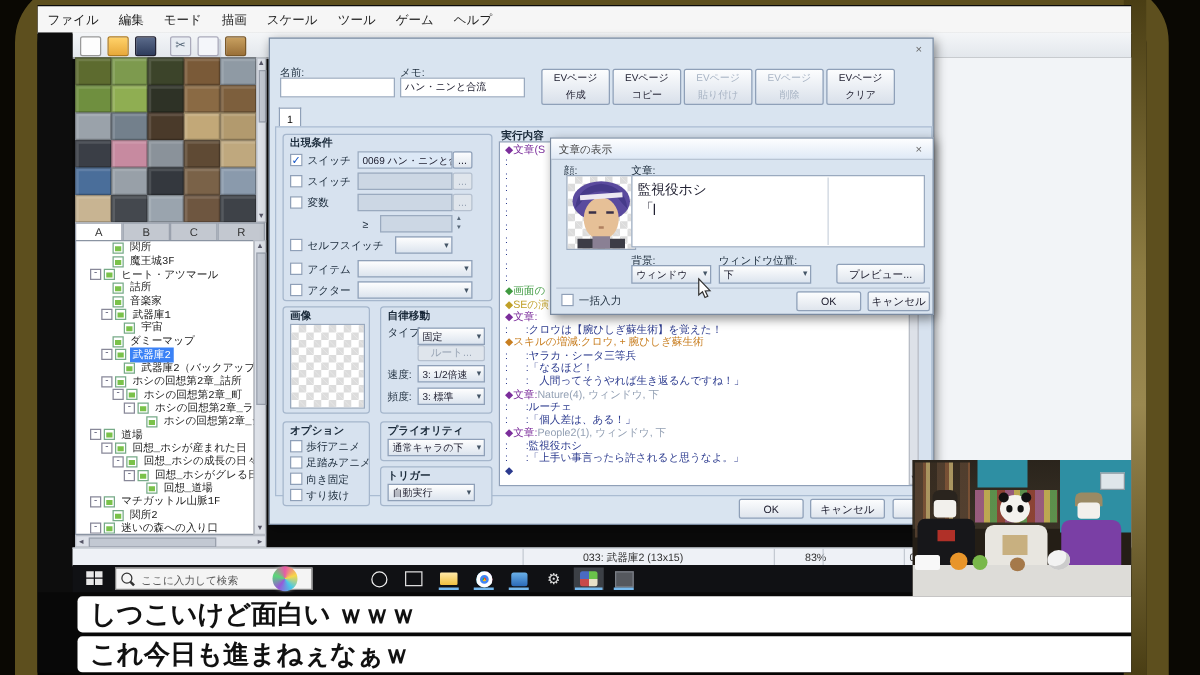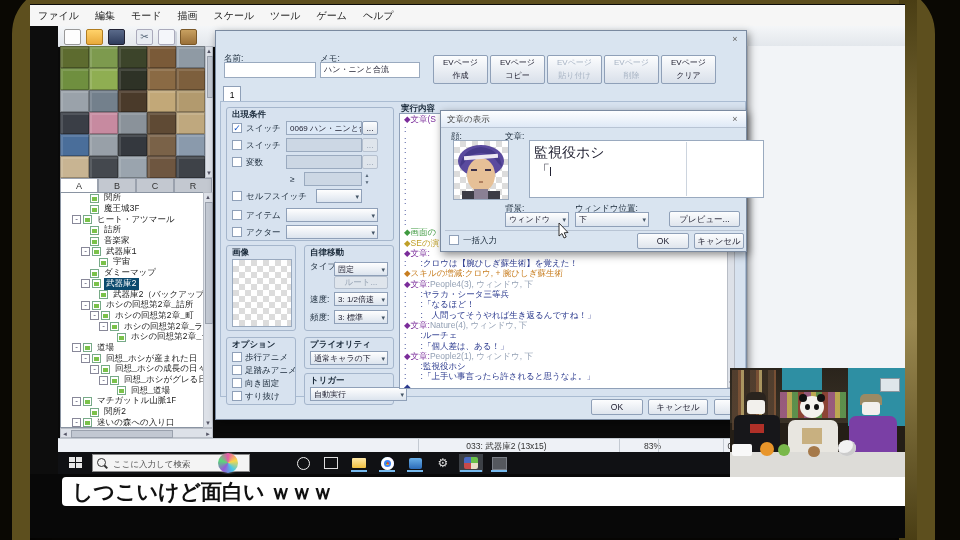--- a/index.html
+++ b/index.html
@@ -29,21 +29,21 @@
   .pal-tab{width:36px;text-align:center;line-height:14px;background:#c3c8d0;border:1px solid #9aa1ad;border-bottom:none;color:#333;}
   .pal-tab.active{background:#fff;}
   
   .tree{position:absolute;left:30px;top:188px;width:143px;height:236px;background:#fff;border:1px solid #8a94a2;
     border-right:none;box-sizing:border-box;overflow:hidden;font-size:8.5px;color:#222;}
   .trow{height:10.7px;display:flex;align-items:center;white-space:nowrap;font-family:Liberation Mono, monospace;}
   .texp{width:7px;height:7px;border:1px solid #889;background:#fff;font-size:7px;line-height:6px;text-align:center;color:#335;margin-right:2px;flex:none;}
   .tico{width:9px;height:9px;background:#fff;border:1px solid #7a8;box-sizing:border-box;margin-right:3px;flex:none;position:relative;}
   .tico:after{content:"";position:absolute;left:1px;bottom:1px;width:5px;height:4px;background:#7ac24a;}
   .tlabel{padding:0 2px;}
-  .trow.sel .tlabel{background:#0c4a6e;color:#fff;}
+  .trow.sel .tlabel{background:#3b82f6;color:#fff;}
   
   .statusbar{position:absolute;left:28px;top:434px;width:847px;height:14px;background:#eef1f6;border-top:1px solid #c4cad2;font-size:8.5px;color:#333;}
   .sfield{position:absolute;top:0;height:14px;line-height:14px;text-align:center;border-left:1px solid #c4cad2;}
   .taskbar{position:absolute;left:28px;top:448px;width:847px;height:22px;background:#101114;}
   .startbtn{position:absolute;left:6px;top:3px;width:24px;height:16px;}
   .winlogo{display:grid;grid-template-columns:6px 6px;grid-gap:1px;padding:2px 5px;}
   .winlogo div{width:6px;height:5px;background:#e8e8e8;}
   .searchbox{position:absolute;left:34px;top:2px;width:158px;height:18px;background:#f4f4f4;border:1px solid #888;
     font-size:8.5px;color:#555;line-height:18px;padding-left:20px;box-sizing:border-box;white-space:nowrap;overflow:hidden;}
   .mag{position:absolute;left:39px;top:6px;width:7px;height:7px;border:1.5px solid #333;border-radius:50%;}
@@ -408,41 +408,40 @@
     <div class="cb" style="left:16px;top:347px;"></div>
     <div class="lbl" style="left:29px;top:347px;">向き固定</div>
     <div class="cb" style="left:16px;top:360px;"></div>
     <div class="lbl" style="left:29px;top:360px;">すり抜け</div>
 
     <div class="grp" style="left:88px;top:306px;width:90px;height:32px;"></div>
     <div class="gtitle" style="left:94px;top:308px;">プライオリティ</div>
     <div class="combo" style="left:94px;top:320px;width:78px;height:14px;">通常キャラの下</div>
     <div class="grp" style="left:88px;top:342px;width:90px;height:32px;"></div>
     <div class="gtitle" style="left:94px;top:344px;">トリガー</div>
-    <div class="combo" style="left:94px;top:356px;width:97px;height:14px;">自動実行</div>
+    <div class="combo" style="left:94px;top:356px;width:70px;height:14px;">自動実行</div>
 
     <div class="gtitle" style="left:185px;top:72px;">実行内容</div>
     <div class="cmdlist">
         <div class="cmd-row"><span class="seg-purple">◆文章(S</span></div>
         <div class="cmd-row"><span class="seg-navy">:</span></div>
         <div class="cmd-row"><span class="seg-navy">:</span></div>
         <div class="cmd-row"><span class="seg-navy">:</span></div>
         <div class="cmd-row"><span class="seg-navy">:</span></div>
         <div class="cmd-row"><span class="seg-navy">:</span></div>
         <div class="cmd-row"><span class="seg-navy">:</span></div>
         <div class="cmd-row"><span class="seg-navy">:</span></div>
         <div class="cmd-row"><span class="seg-navy">:</span></div>
         <div class="cmd-row"><span class="seg-navy">:</span></div>
         <div class="cmd-row"><span class="seg-navy">:</span></div>
         <div class="cmd-row"><span class="seg-green">◆画面の</span></div>
         <div class="cmd-row"><span class="seg-gold">◆SEの演</span></div>
         <div class="cmd-row"><span class="seg-purple">◆文章:</span></div>
         <div class="cmd-row"><span class="seg-navy">:      :クロウは【腕ひしぎ蘇生術】を覚えた！</span></div>
         <div class="cmd-row"><span class="seg-orange">◆スキルの増減:クロウ, + 腕ひしぎ蘇生術</span></div>
-        <div class="cmd-row"><span class="seg-purple">◆文章:</span><span class="seg-gray">People4(3), ウィンドウ, 下</span></div>
         <div class="cmd-row"><span class="seg-navy">:      :ヤラカ・シータ三等兵</span></div>
         <div class="cmd-row"><span class="seg-navy">:      :「なるほど！</span></div>
         <div class="cmd-row"><span class="seg-navy">:      :　人間ってそうやれば生き返るんですね！」</span></div>
         <div class="cmd-row"><span class="seg-purple">◆文章:</span><span class="seg-gray">Nature(4), ウィンドウ, 下</span></div>
         <div class="cmd-row"><span class="seg-navy">:      :ルーチェ</span></div>
         <div class="cmd-row"><span class="seg-navy">:      :「個人差は、ある！」</span></div>
         <div class="cmd-row"><span class="seg-purple">◆文章:</span><span class="seg-gray">People2(1), ウィンドウ, 下</span></div>
         <div class="cmd-row"><span class="seg-navy">:      :監視役ホシ</span></div>
         <div class="cmd-row"><span class="seg-navy">:      :「上手い事言ったら許されると思うなよ。」</span></div>
         <div class="cmd-row"><span class="seg-navy">◆</span></div>
@@ -469,21 +468,21 @@
         <path d="M6,26 Q8,8 27,6 Q46,8 48,26 L44,22 Q38,12 27,12 Q16,12 10,22 Z" fill="#463a8a"></path>
         <rect x="10" y="14" width="34" height="4" fill="#ece8f2" transform="rotate(-4 27 16)"></rect>
         <rect x="17" y="28" width="6" height="2" fill="#3a3048"></rect>
         <rect x="31" y="28" width="6" height="2" fill="#3a3048"></rect>
         <rect x="25" y="40" width="4" height="2" fill="#b08060"></rect>
         <rect x="8" y="50" width="38" height="8" fill="#3c3c46"></rect>
         <rect x="20" y="48" width="14" height="10" fill="#8a8094"></rect>
       </svg>
     </div>
     <div class="lbl" style="left:64px;top:20px;">文章:</div>
-    <div class="abs" style="left:64px;top:29px;width:235px;height:58px;background:#fff;border:1px solid #9aaabf;box-sizing:border-box;font-size:14px;color:#223;margin-left:24px;">
+    <div class="abs" style="left:64px;top:29px;width:235px;height:58px;background:#fff;border:1px solid #9aaabf;box-sizing:border-box;font-size:11px;color:#223;">
       <div style="padding:3px 0 0 4px;">監視役ホシ</div>
       <div style="padding-left:6px;"><span>「</span><span style="display:inline-block;width:1px;height:9px;background:#223;vertical-align:middle;"></span></div>
       <div style="position:absolute;left:156px;top:1px;width:1px;height:54px;background:#ccd4de;"></div>
     </div>
     <div class="lbl" style="left:64px;top:92px;">背景:</div>
     <div class="combo" style="left:64px;top:101px;width:64px;height:15px;line-height:14px;">ウィンドウ</div>
     <div class="lbl" style="left:134px;top:92px;">ウィンドウ位置:</div>
     <div class="combo" style="left:134px;top:101px;width:74px;height:15px;line-height:14px;">下</div>
     <div class="btn" style="left:228px;top:100px;width:71px;height:16px;line-height:14px;">プレビュー...</div>
     <div class="abs" style="left:4px;top:119px;width:299px;height:1px;background:#b8c4d4;"></div>
@@ -521,19 +520,20 @@
     <div class="abs" style="left:0;top:84px;width:175px;height:25px;background:#dddcd8;"></div>
     <div class="abs" style="left:30px;top:74px;width:14px;height:14px;background:#e8952a;border-radius:50%;"></div>
     <div class="abs" style="left:48px;top:76px;width:12px;height:12px;background:#79b84a;border-radius:50%;"></div>
     <div class="abs" style="left:78px;top:78px;width:12px;height:11px;background:#a5794a;border-radius:50%;"></div>
     <div class="abs" style="left:108px;top:72px;width:18px;height:16px;background:#f2f2f2;border-radius:50%;box-shadow:inset -3px -3px 0 #ccc;"></div>
     <div class="abs" style="left:2px;top:76px;width:20px;height:12px;background:#f8f8f8;border-radius:2px;"></div>
   </div>
 
   <div class="abs" style="left:0;top:470px;width:875px;height:64px;background:#080808;"></div>
   <div class="chatbar" style="top:473px;">しつこいけど面白い ｗｗｗ</div>
+  <div class="chatbar" style="top:505px;">これ今日も進まねぇなぁｗ</div>
 
   <div class="cursor" style="left:528px;top:218px;">
     <svg width="12" height="18" viewBox="0 0 12 18">
         <path d="M1,1 L1,14 L4,11.5 L6,16 L8.2,15 L6.2,10.8 L10,10.5 Z" fill="#fff" stroke="#333" stroke-width="1"></path>
       </svg>
   </div>
 </div>
 
 </body></html>

